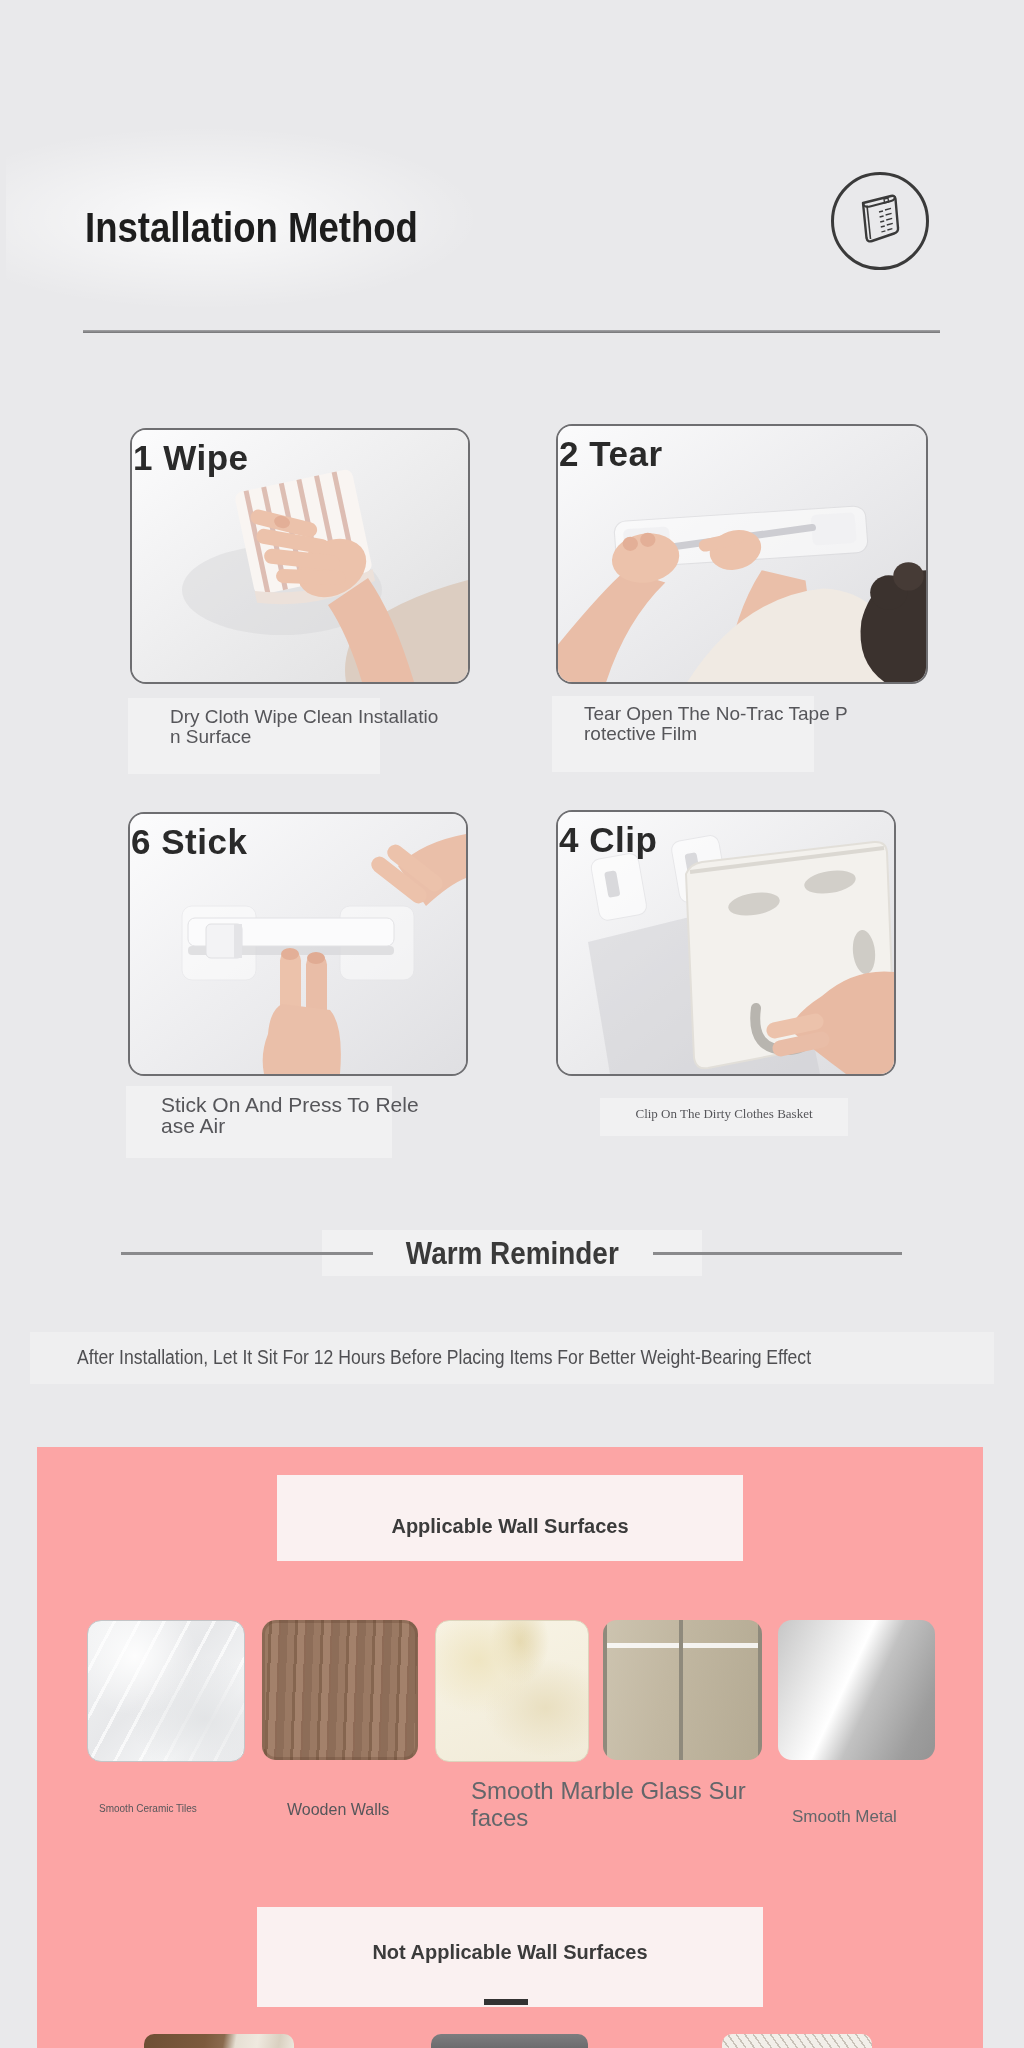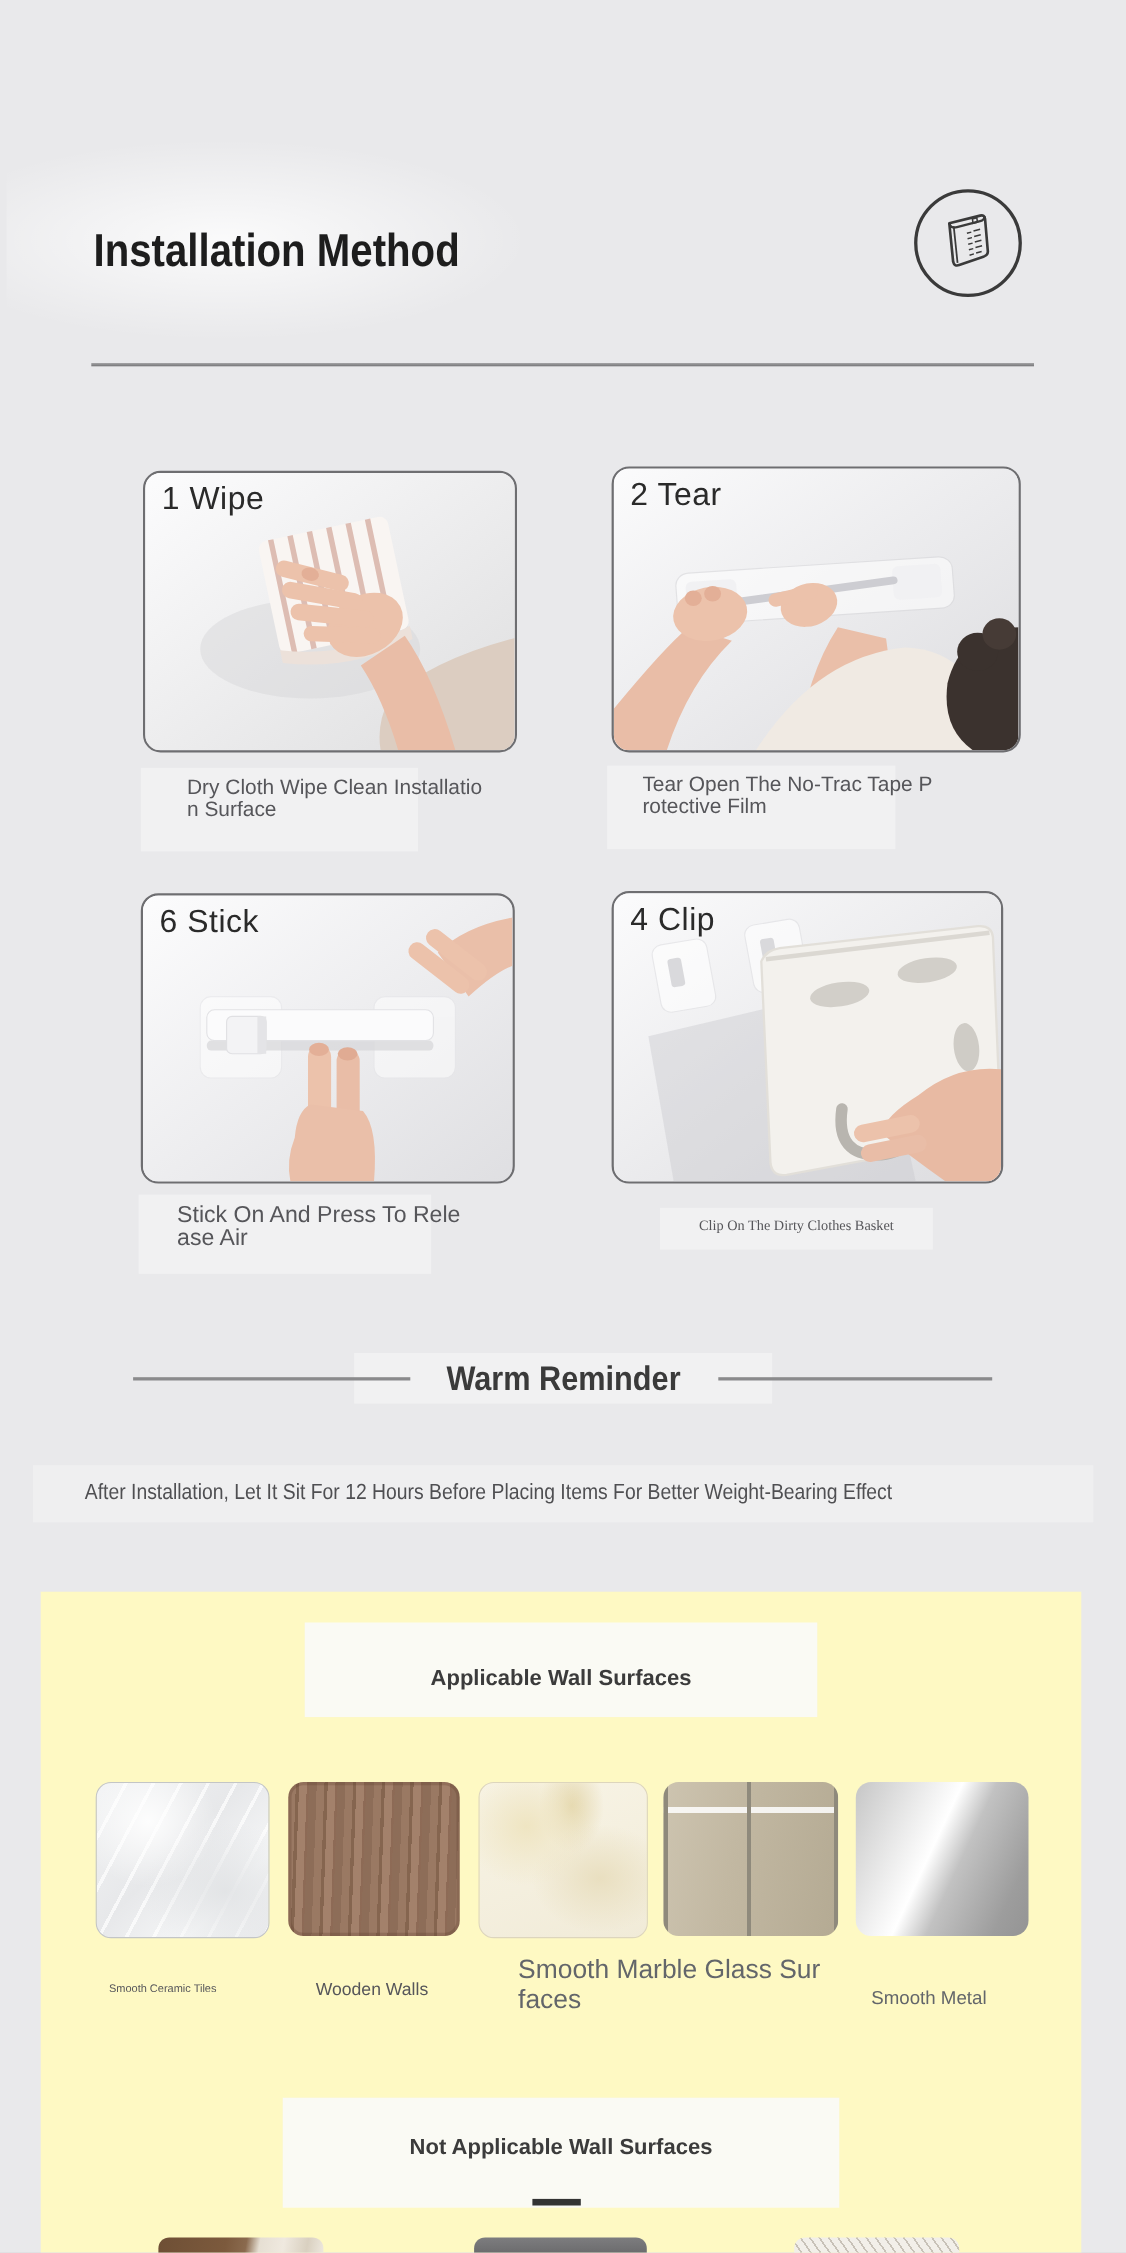--- a/index.html
+++ b/index.html
@@ -17,41 +17,41 @@
     display:flex;align-items:center;justify-content:center;background:transparent;}
   .rule{position:absolute;left:83px;top:330px;width:857px;height:3px;
     background:linear-gradient(#a5a5a7,#747476);}
 
   
   .card{position:absolute;width:336px;height:252px;border:2px solid #6e6e71;border-radius:16px;overflow:hidden;
     background:linear-gradient(145deg,#fbfbfc,#dfdfe2);margin:0;}
   .c1{left:130px;top:428px;}
   .c2{left:556px;top:424px;height:256px;padding-left:32px;}
   .c3{left:128px;top:812px;height:260px;}
-  .c4{left:556px;top:810px;height:262px;padding-left:16px;}
+  .c4{left:556px;top:810px;height:262px;}
   .photo{position:absolute;left:0;top:0;width:100%;height:100%;}
-  .step-label{position:absolute;left:15px;top:8px;font-size:29px;font-weight:normal;color:#2a2a2a;letter-spacing:.5px;}
+  .step-label{position:absolute;left:1px;top:8px;font-size:35px;font-weight:bold;color:#2a2a2a;letter-spacing:.5px;}
   .cap{position:absolute;color:#56565a;}
   .cap span{display:block;}
   .cap1{left:170px;top:707px;font-size:19px;line-height:20px;}
   .cap2{left:584px;top:704px;font-size:19px;line-height:20px;}
   .cap3{left:161px;top:1094px;font-size:21px;line-height:21px;}
   .cap4{left:556px;top:1106px;width:336px;text-align:center;font-size:13px;line-height:15px;font-family:Liberation Serif, serif;}
 
   
   .rem-title-wrap{position:absolute;left:0;top:1236px;width:1024px;text-align:center;}
   .rem-title-wrap span{display:inline-block;font-size:31px;font-weight:bold;color:#3a3a3a;transform:scaleX(.9);}
   .rem-line{position:absolute;top:1252px;height:3px;background:#8a8a8c;}
   .rem-line.l{left:121px;width:252px;}
   .rem-line.r{left:653px;width:249px;}
   .rem-text-wrap{position:absolute;left:0;top:1346px;width:889px;text-align:center;color:#4f4f52;}
   .rem-text-wrap span{display:inline-block;font-size:20px;transform:scaleX(.88);white-space:nowrap;}
 
   
-  .panel{position:absolute;left:37px;top:1447px;width:946px;height:601px;background:#fef9c3;}
+  .panel{position:absolute;left:37px;top:1447px;width:946px;height:601px;background:#fca5a5;}
   .h-sec{position:absolute;left:0;width:100%;text-align:center;font-size:20px;font-weight:bold;color:#3b3b3b;margin:0;}
   .h-app{top:68px;}
   .h-nap{top:494px;}
   .swatch{position:absolute;top:173px;width:156px;height:140px;border-radius:14px;}
   .sw1{left:50px;width:156px;border:1px solid #c3c5c7;
     background:
       radial-gradient(ellipse at 30% 25%, rgba(255,255,255,.9) 0%, rgba(255,255,255,0) 40%),
       radial-gradient(ellipse at 75% 70%, rgba(222,224,226,.8) 0%, rgba(222,224,226,0) 45%),
       repeating-linear-gradient(118deg, rgba(255,255,255,.7) 0 3px, rgba(0,0,0,0) 3px 22px),
       linear-gradient(135deg,#f2f3f4 0%,#e7e8ea 45%,#f5f6f7 75%,#eaebed 100%);}

